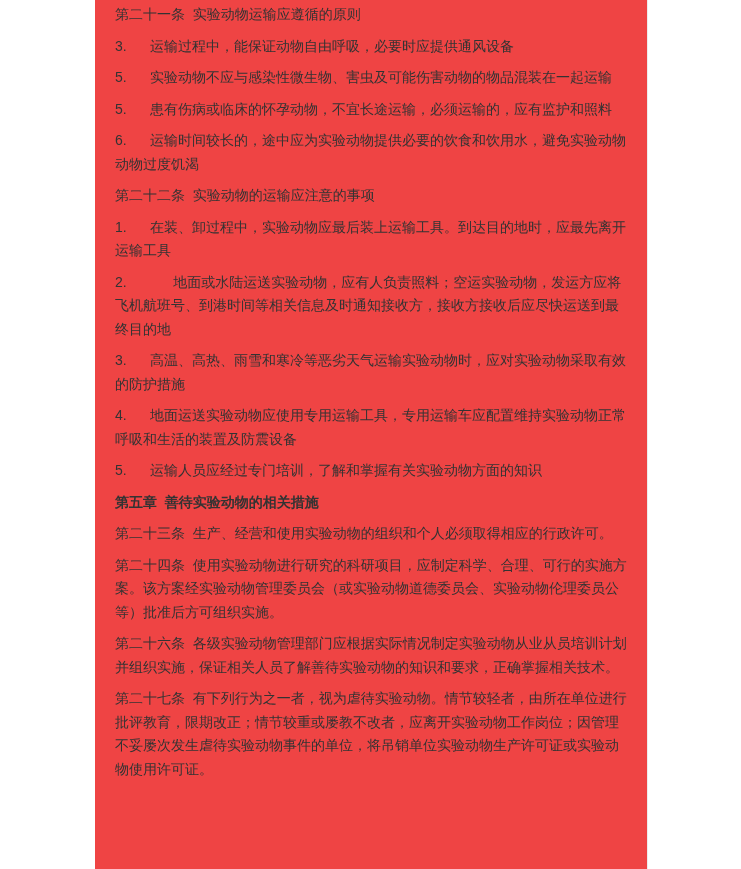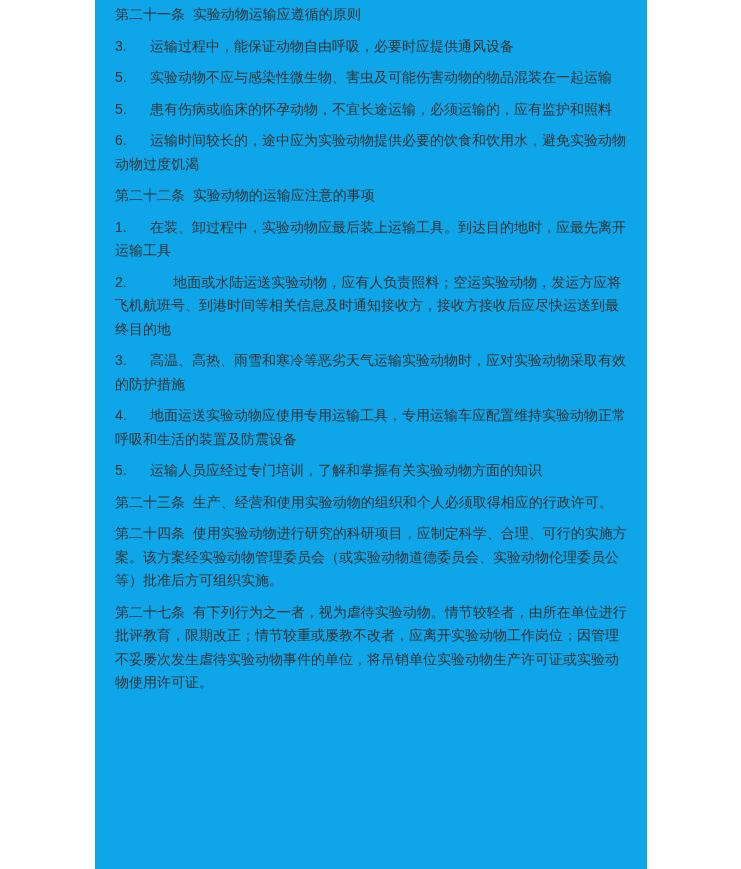--- a/index.html
+++ b/index.html
@@ -15,21 +15,21 @@
     background: #ffffff;
     overflow: hidden;
   }
   .doc-page {
     position: absolute;
     left: 95px;
     top: 0;
     width: 553px;
     height: 869px;
     box-sizing: border-box;
-    background: #0ea5e9;
+    background: #ef4444;
     border-right: 1px solid #ececec;
     padding: 3px 15px 0 20px;
     color: #333333;
     font-size: 14px;
     line-height: 23.5px;
   }
   .doc-page p {
     margin: 0 0 8px 0;
     white-space: pre-wrap;
     overflow-wrap: break-word;
@@ -49,17 +49,19 @@
     <p class="list-item">3.      运输过程中，能保证动物自由呼吸，必要时应提供通风设备</p>
     <p class="list-item">5.      实验动物不应与感染性微生物、害虫及可能伤害动物的物品混装在一起运输</p>
     <p class="list-item">5.      患有伤病或临床的怀孕动物，不宜长途运输，必须运输的，应有监护和照料</p>
     <p class="list-item">6.      运输时间较长的，途中应为实验动物提供必要的饮食和饮用水，避免实验动物动物过度饥渴</p>
     <p class="article-heading">第二十二条  实验动物的运输应注意的事项</p>
     <p class="list-item">1.      在装、卸过程中，实验动物应最后装上运输工具。到达目的地时，应最先离开运输工具</p>
     <p class="list-item">2.            地面或水陆运送实验动物，应有人负责照料；空运实验动物，发运方应将飞机航班号、到港时间等相关信息及时通知接收方，接收方接收后应尽快运送到最终目的地</p>
     <p class="list-item">3.      高温、高热、雨雪和寒冷等恶劣天气运输实验动物时，应对实验动物采取有效的防护措施</p>
     <p class="list-item">4.      地面运送实验动物应使用专用运输工具，专用运输车应配置维持实验动物正常呼吸和生活的装置及防震设备</p>
     <p class="list-item">5.      运输人员应经过专门培训，了解和掌握有关实验动物方面的知识</p>
+    <p class="chapter-heading">第五章  善待实验动物的相关措施</p>
     <p class="article-paragraph">第二十三条  生产、经营和使用实验动物的组织和个人必须取得相应的行政许可。</p>
     <p class="article-paragraph">第二十四条  使用实验动物进行研究的科研项目，应制定科学、合理、可行的实施方案。该方案经实验动物管理委员会（或实验动物道德委员会、实验动物伦理委员公等）批准后方可组织实施。</p>
+    <p class="article-paragraph">第二十六条  各级实验动物管理部门应根据实际情况制定实验动物从业从员培训计划并组织实施，保证相关人员了解善待实验动物的知识和要求，正确掌握相关技术。</p>
     <p class="article-paragraph">第二十七条  有下列行为之一者，视为虐待实验动物。情节较轻者，由所在单位进行批评教育，限期改正；情节较重或屡教不改者，应离开实验动物工作岗位；因管理不妥屡次发生虐待实验动物事件的单位，将吊销单位实验动物生产许可证或实验动物使用许可证。</p>
   </div>
 </div>
 
 </body></html>

